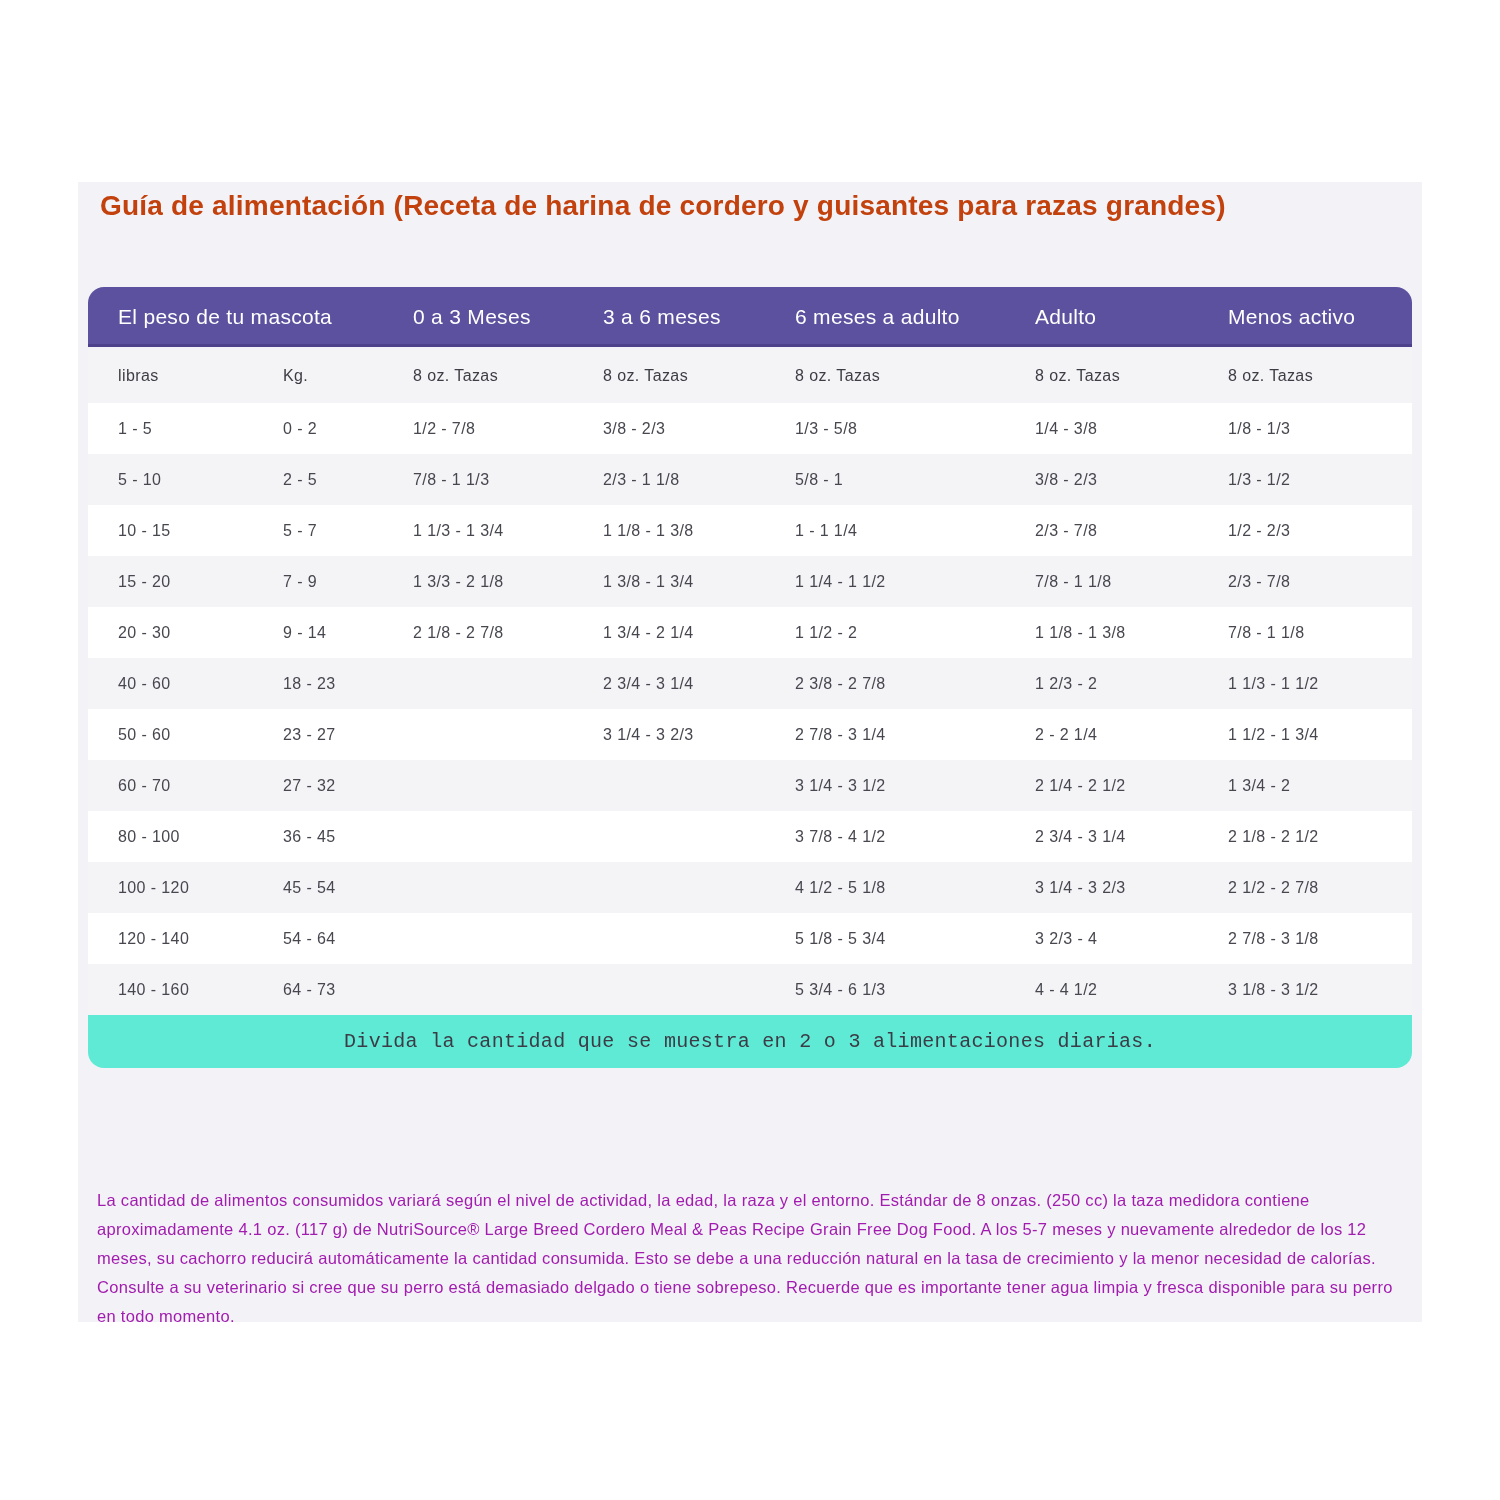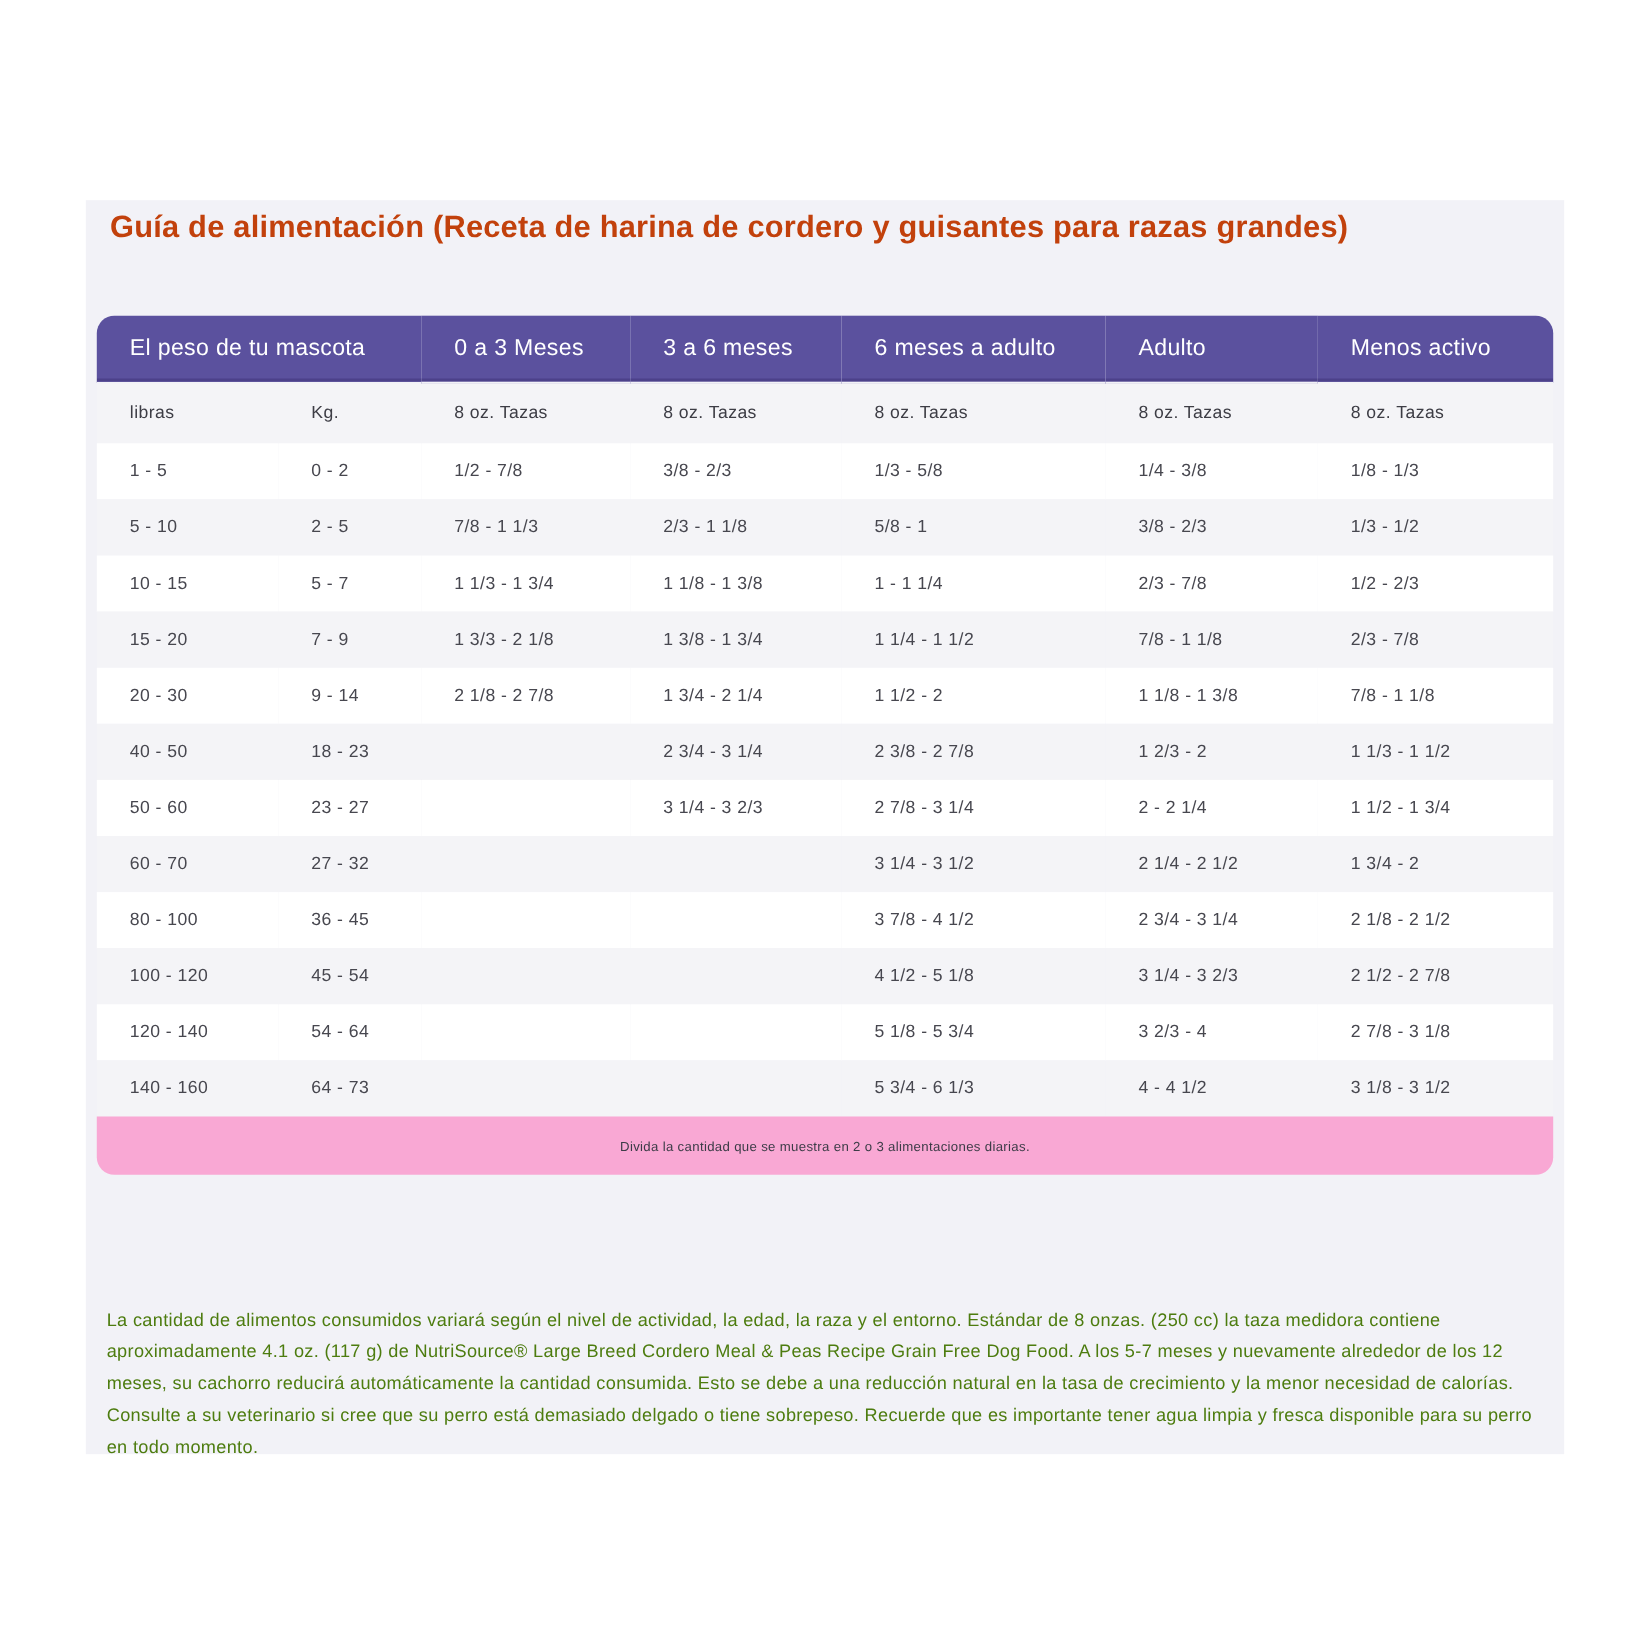--- a/index.html
+++ b/index.html
@@ -24,27 +24,27 @@
     border-bottom:2px solid #f2f2f7; }
   thead th:first-child { border-top-left-radius:16px; }
   thead th:last-child  { border-top-right-radius:16px; }
 
   tbody td { height:51px; vertical-align:middle; font-size:16px; color:#47474f;
     letter-spacing:.4px; padding:0 4px 0 30px; white-space:nowrap; }
   tbody tr.subheader-row td { height:54px; color:#3d3d45; }
   tbody tr:nth-child(odd)  { background:#f4f4f7; }
   tbody tr:nth-child(even) { background:#ffffff; }
 
-  .table-footer { width:1324px; height:53px; background:#f9a8d4;
+  .table-footer { width:1324px; height:53px; background:#5eead4;
     border-radius:0 0 16px 16px; display:flex; align-items:center;
-    justify-content:center; font-size:12px; color:#3c3c47;
-    letter-spacing:.3px; }
+    justify-content:center; font-size:20px; color:#3c3c47;
+    letter-spacing:.3px;font-family:Liberation Mono, monospace; }
 
   .note-paragraph { position:absolute; left:19px; top:1004px; width:1312px;
-    font-size:16.5px; line-height:29px; color:#4d7c0f; letter-spacing:.3px; }
+    font-size:16.5px; line-height:29px; color:#a21caf; letter-spacing:.3px; }
 </style>
 </head>
 <body>
 
 <div class="panel">
 
   <h1 class="page-title">Guía de alimentación (Receta de harina de cordero y guisantes para razas grandes)</h1>
 
   <div class="table-wrap">
     <table>
@@ -116,21 +116,21 @@
           <tr>
     <td>20 - 30</td>
     <td>9 - 14</td>
     <td>2 1/8 - 2 7/8</td>
     <td>1 3/4 - 2 1/4</td>
     <td>1 1/2 - 2</td>
     <td>1 1/8 - 1 3/8</td>
     <td>7/8 - 1 1/8</td>
   </tr>
           <tr>
-    <td>40 - 50</td>
+    <td>40 - 60</td>
     <td>18 - 23</td>
     <td></td>
     <td>2 3/4 - 3 1/4</td>
     <td>2 3/8 - 2 7/8</td>
     <td>1 2/3 - 2</td>
     <td>1 1/3 - 1 1/2</td>
   </tr>
           <tr>
     <td>50 - 60</td>
     <td>23 - 27</td>

